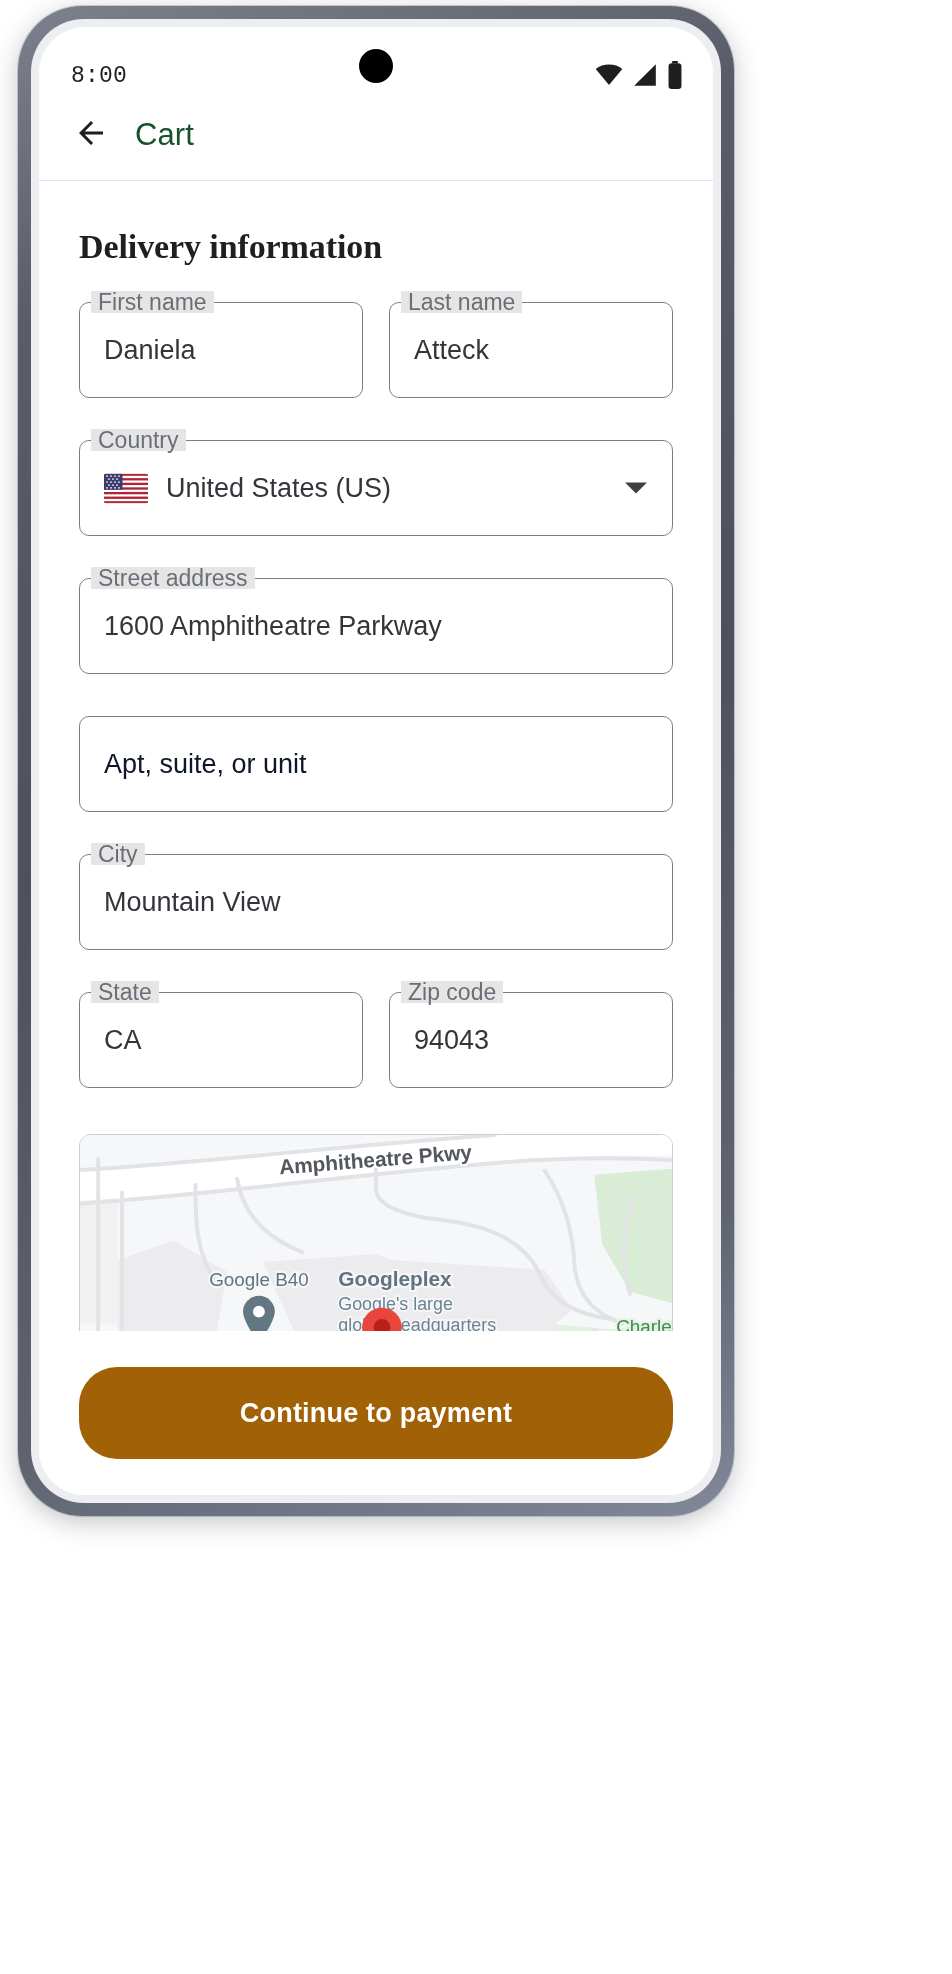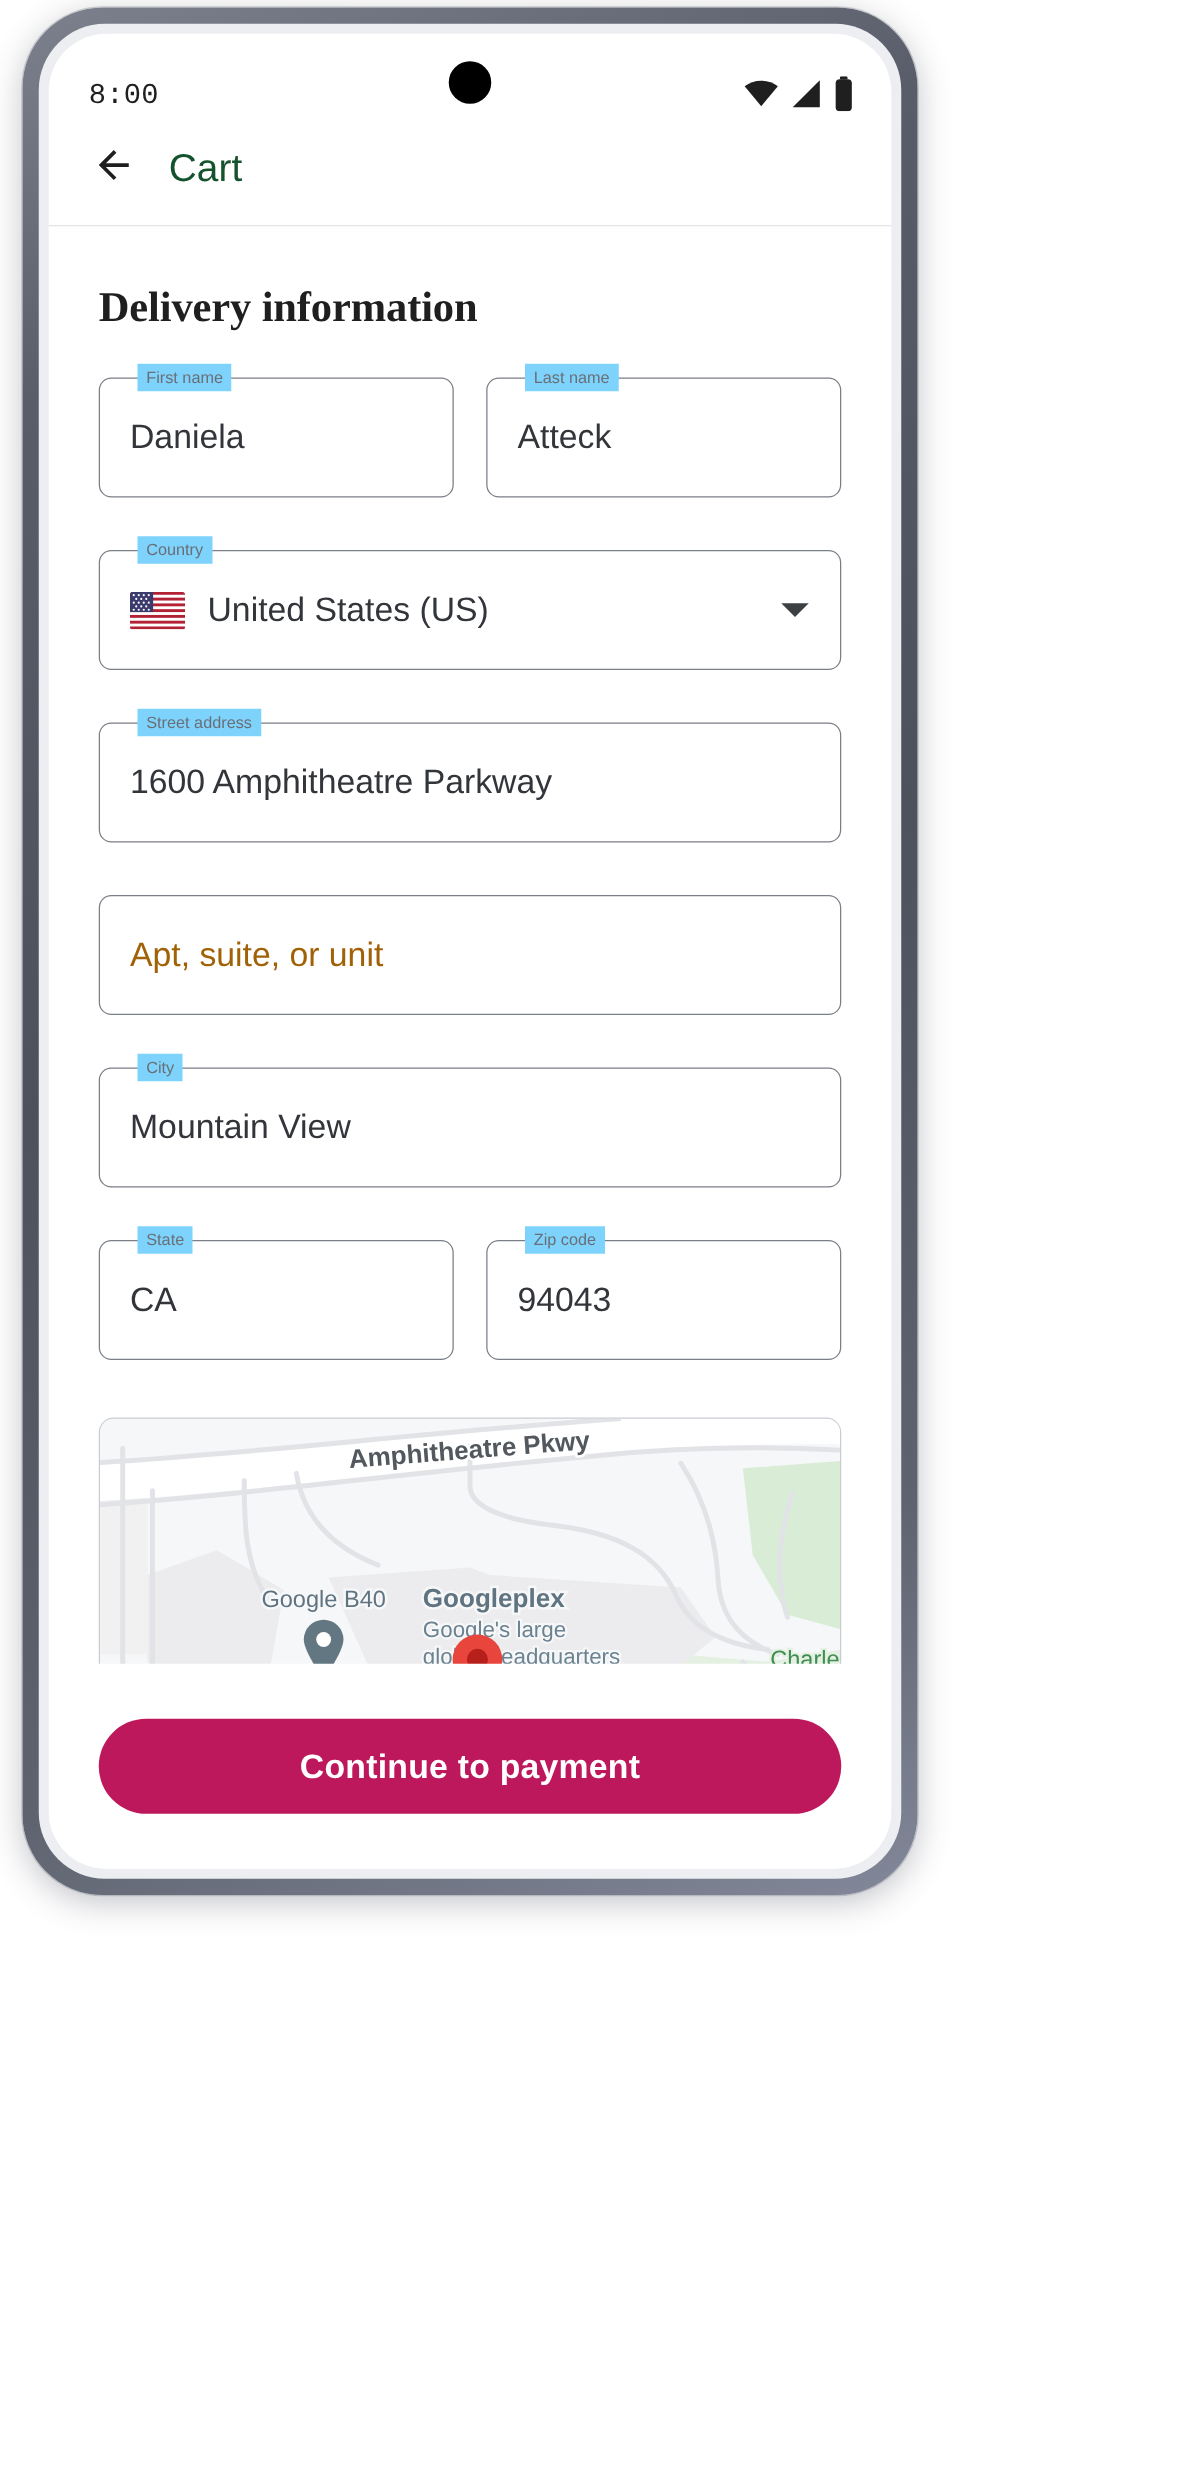--- a/index.html
+++ b/index.html
@@ -129,40 +129,40 @@
   .field-box {
     position: absolute;
     inset: 0;
     border: 1px solid #7a7f87;
     border-radius: 10px;
     pointer-events: none;
   }
   
   .field-label {
     position: absolute;
-    top: -11px; left: 31px;
+    top: -11px; left: 12px;
     padding: 0 7px;
-    background: #7dd3fc;
-    font-size: 13px;
+    background: #e5e5e5;
+    font-size: 23px;
     color: #6a6f77;
     line-height: 22px;
     white-space: nowrap;
     z-index: 2;
   }
   .field-value {
     position: absolute;
     left: 25px; right: 25px;
     top: 50%;
     transform: translateY(-50%);
     font-size: 27px;
     color: #32353a;
     white-space: nowrap;
     overflow: hidden;
   }
-  .field-value.placeholder { color: #a16207; }
+  .field-value.placeholder { color: #0f172a; }
 
   .field.full { width: 100%; }
 
   
   .field.select .field-value {
     display: flex;
     align-items: center;
     gap: 18px;
     right: 82px;
   }
@@ -203,24 +203,24 @@
     height: 164px;
     background: #ffffff;
     display: flex;
     align-items: center;
     justify-content: center;
     padding: 0 40px;
     z-index: 5;
   }
   .cta-button {
     width: 100%;
-    height: 76px;
+    height: 92px;
     border: none;
     border-radius: 38px;
-    background: #be185d;
+    background: #a16207;
     color: #ffffff;
     font-family: "Liberation Sans", sans-serif;
     font-size: 27px;
     font-weight: bold;
     letter-spacing: .2px;
     cursor: pointer;
   }
 </style>
 </head>
 <body>

